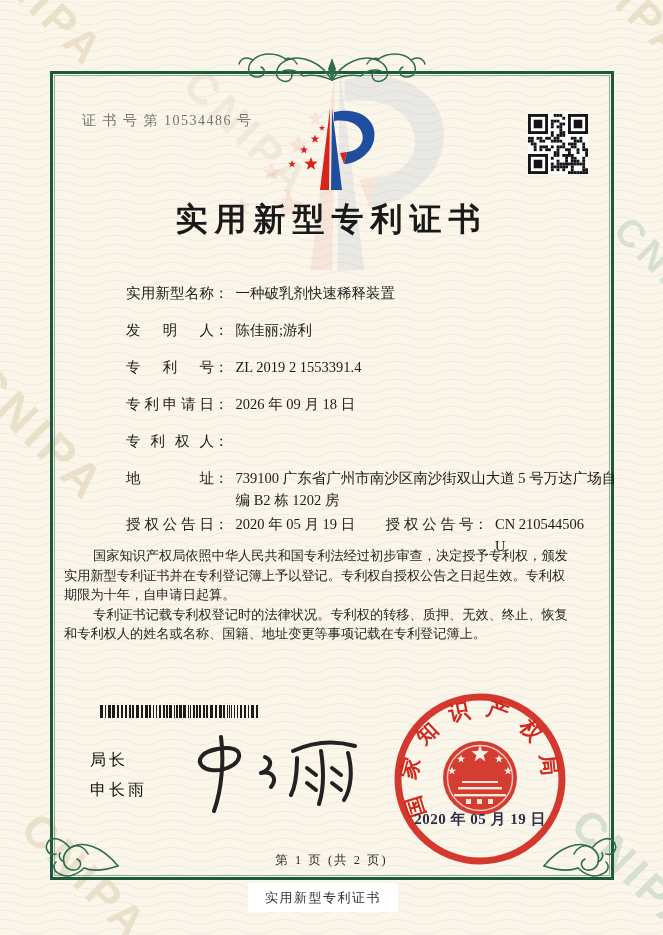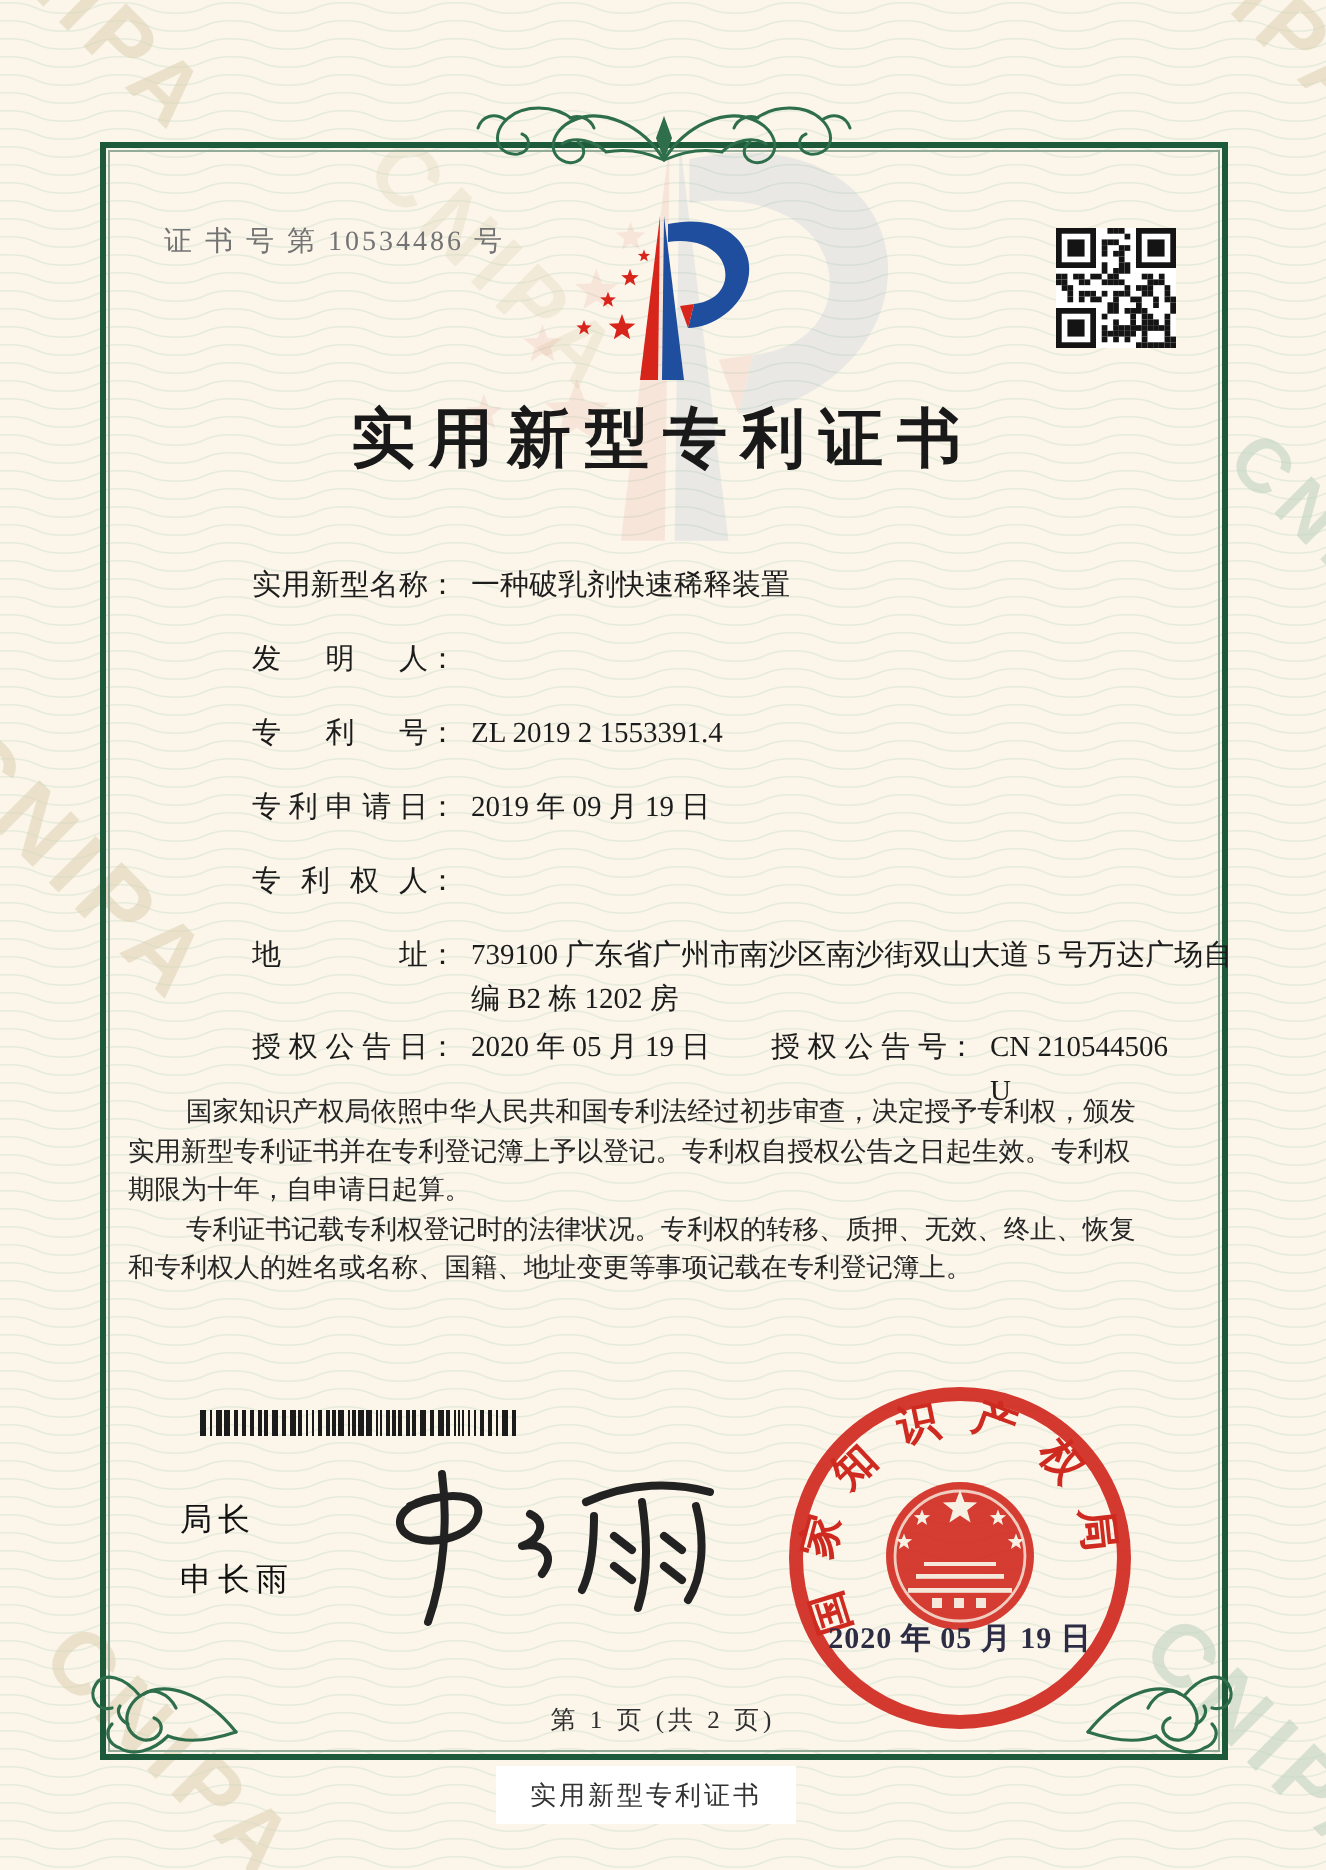--- a/index.html
+++ b/index.html
@@ -401,30 +401,31 @@
 
 <div class="fields">
   <div class="frow">
     <span class="flabel">实用新型名称</span>
       <span class="fcolon">：</span>
     <span class="fvalue">一种破乳剂快速稀释装置</span>
   </div>
   <div class="frow">
     <span class="flabel">发明人</span>
       <span class="fcolon">：</span>
+    <span class="fvalue">陈佳丽;游利</span>
   </div>
   <div class="frow">
     <span class="flabel">专利号</span>
       <span class="fcolon">：</span>
     <span class="fvalue">ZL 2019 2 1553391.4</span>
   </div>
   <div class="frow">
     <span class="flabel">专利申请日</span>
       <span class="fcolon">：</span>
-    <span class="fvalue">2019 年 09 月 19 日</span>
+    <span class="fvalue">2026 年 09 月 18 日</span>
   </div>
   <div class="frow">
     <span class="flabel">专利权人</span>
       <span class="fcolon">：</span>
   </div>
   <div class="frow addr">
     <span class="flabel">地址</span>
       <span class="fcolon">：</span>
     <span class="fvalue">739100 广东省广州市南沙区南沙街双山大道 5 号万达广场自编 B2 栋 1202 房</span>
   </div>

